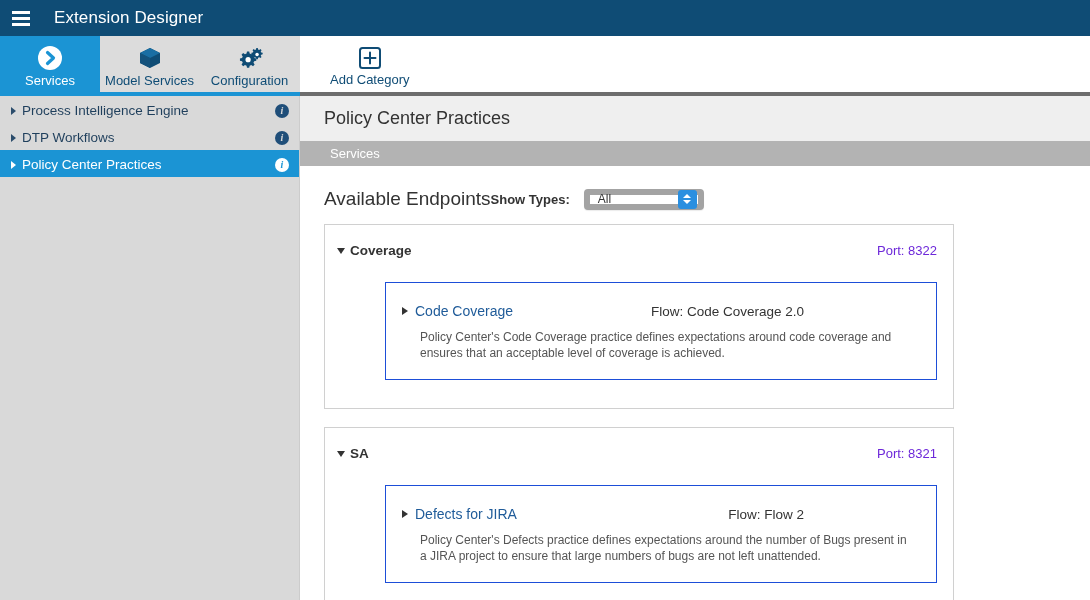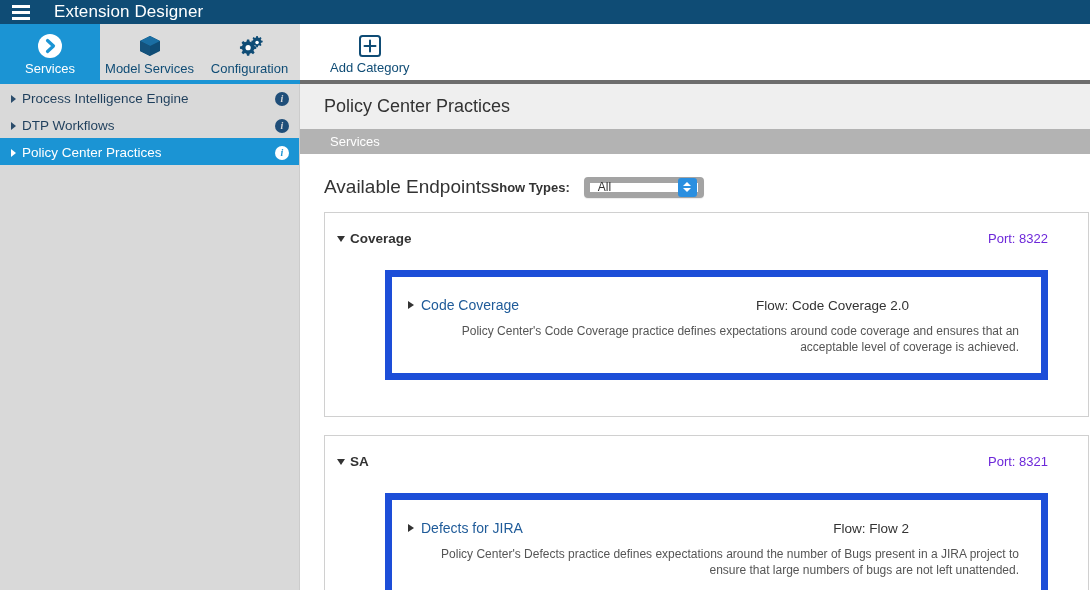--- a/index.html
+++ b/index.html
@@ -5,21 +5,21 @@
   * { box-sizing: border-box; margin: 0; padding: 0; }
   html, body {
     width: 1090px; height: 600px;
     font-family: "Liberation Sans", sans-serif;
     background: #ffffff;
     overflow: hidden;
   }
 
   
   .titlebar {
-    height: 24px;
+    height: 36px;
     background: #0f4c75;
     display: flex;
     align-items: center;
     padding-left: 10px;
   }
   .hamburger {
     width: 22px; height: 22px;
     display: flex; flex-direction: column;
     justify-content: center; gap: 3px;
     padding: 0 2px;
@@ -198,42 +198,41 @@
     border-left: 4px solid transparent;
     border-right: 4px solid transparent;
   }
 
   
   .cards { padding: 14px 0 0 24px; }
   .card {
     border: 1px solid #d0d0d0;
     background: #ffffff;
     margin-bottom: 18px;
-    width: 765px;
-    padding: 18px 40px 20px 12px;
+    width: 630px;
+    padding: 18px 16px 20px 12px;
   }
   .card-head {
     display: flex; align-items: center;
     justify-content: space-between;
   }
   .card-head-left { display: flex; align-items: center; gap: 5px; cursor: pointer; }
   .tri-down {
     width: 0; height: 0;
     border-top: 6px solid #333333;
     border-left: 4.5px solid transparent;
     border-right: 4.5px solid transparent;
   }
   .card-title { font-size: 13.5px; font-weight: bold; color: #333333; }
   .card-port { font-size: 13px; color: #6d28d9; }
 
   .inner-card {
-    border: 7px solid #1d4ed8;
-    margin: 24px 0 16px 48px;
+    border: 1px solid #1d4ed8;
+    margin: 24px 0 8px 48px;
     padding: 20px 22px 18px 16px;
-    text-align: right;
   }
   .inner-head {
     display: flex; align-items: center;
     justify-content: space-between;
   }
   .inner-head-left { display: flex; align-items: center; gap: 7px; cursor: pointer; }
   .tri-right-dark {
     width: 0; height: 0;
     border-left: 6px solid #333333;
     border-top: 4.5px solid transparent;

